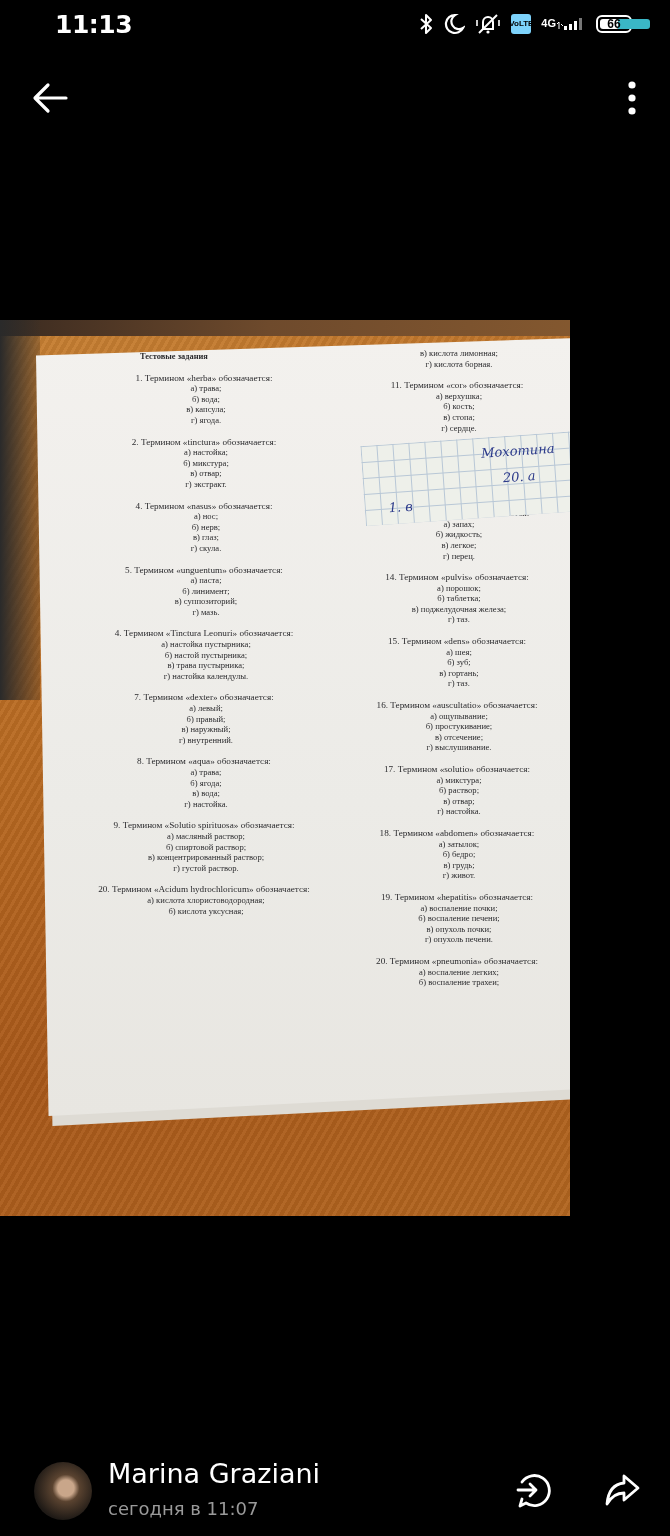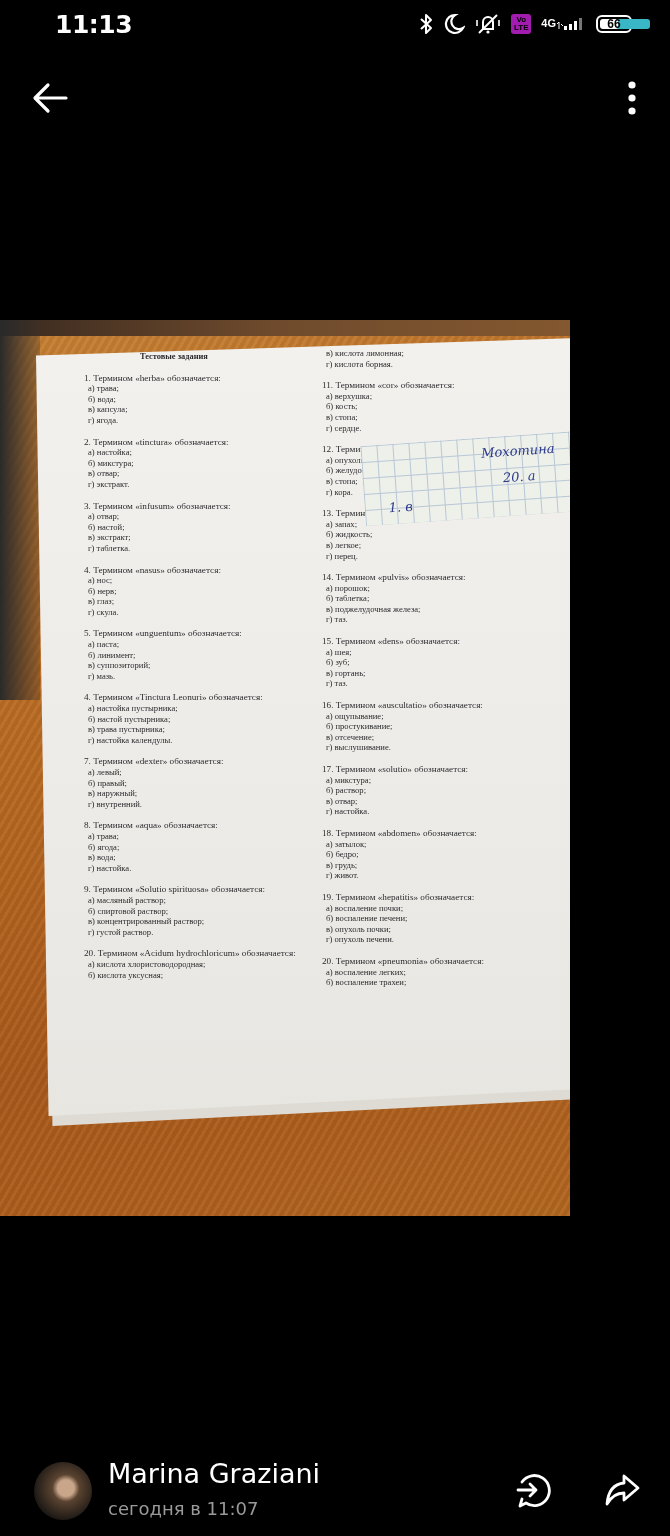--- a/index.html
+++ b/index.html
@@ -1,40 +1,40 @@
 <!DOCTYPE html>
 <html><head>
 <meta charset="utf-8">
 <style>
   html,body{margin:0;padding:0;background:#000;}
   body{width:670px;height:1536px;position:relative;overflow:hidden;font-family:"Liberation Sans",sans-serif;color:#fff;}
   .statusbar{position:absolute;left:0;top:0;width:670px;height:56px;}
   .clock{position:absolute;left:32px;top:10px;font-size:25px;font-weight:bold;letter-spacing:-0.5px;font-family:"DejaVu Sans",sans-serif;margin-left:23px;}
   .status-icons{position:absolute;right:38px;top:12px;display:flex;align-items:center;gap:10px;}
   .si{display:inline-flex;align-items:center;justify-content:center;}
-  .volte{background:#a21caf;color:#000;font-size:8px;font-weight:bold;line-height:8px;width:20px;height:20px;border-radius:3px;text-align:center;display:flex;flex-direction:column;justify-content:center;}
+  .volte{background:#7dd3fc;color:#000;font-size:8px;font-weight:bold;line-height:8px;width:20px;height:20px;border-radius:3px;text-align:center;display:flex;flex-direction:row;justify-content:center;}
   .net{font-size:11px;font-weight:bold;line-height:10px;}
   .battery{width:36px;height:18px;border:2px solid #fff;border-radius:6px;position:relative;box-sizing:border-box;display:flex;align-items:center;}
   .battery .fill{position:absolute;left:2px;top:2px;bottom:2px;width:60%;background:#fff;border-radius:3px;}
   .battery .fill2{position:absolute;left:62%;top:2px;bottom:2px;right:2px;background:#3ab7c6;border-radius:0 3px 3px 0;}
   .battery span{position:relative;z-index:2;color:#000;font-size:12px;font-weight:bold;width:100%;text-align:center;}
   .topbar{position:absolute;left:0;top:64px;width:670px;height:70px;}
   .back{position:absolute;left:30px;top:16px;width:40px;height:36px;cursor:pointer;}
   .menu{position:absolute;right:28px;top:14px;width:20px;height:40px;cursor:pointer;}
   .photo{position:absolute;left:0;top:320px;width:570px;height:896px;overflow:hidden;background:linear-gradient(160deg,#c78033 0%,#b86a22 40%,#a9591a 70%,#b26620 100%);}
   .photo .wood{position:absolute;inset:0;background:repeating-linear-gradient(120deg,rgba(255,255,255,0.04) 0 3px,rgba(0,0,0,0.05) 3px 7px);}
   .photo .darkband{position:absolute;left:0;top:0;width:670px;height:16px;background:linear-gradient(90deg,#3a2a20,#6e4a2c 40%,#8a5c30);}
   .leftshade{position:absolute;left:0;top:0;width:40px;height:380px;background:linear-gradient(90deg,#2a2a2a,rgba(60,50,40,0.3));}
   .paper{position:absolute;left:36px;top:16px;width:628px;height:780px;background:linear-gradient(180deg,#f3f1ee 0%,#ecebe7 60%,#e8e6e1 100%);clip-path:polygon(0 2.5%,96% 0,100% 96%,2% 100%);}
   .paper-under{position:absolute;left:40px;top:26px;width:622px;height:780px;background:#dedbd4;clip-path:polygon(0 2.5%,96% 0,100% 96%,2% 100%);}
   .col{position:absolute;font-family:"Liberation Serif",serif;color:#2b2b2e;font-size:8.6px;line-height:10.6px;}
   .col.left{left:84px;top:32px;width:240px;}
   .col.right{left:322px;top:28px;width:270px;}
   .doc-title{font-weight:bold;font-size:8.4px;margin-left:56px;margin-bottom:10px;}
-  .q{margin-bottom:11px;}
+  .q{margin-bottom:11px;text-align:center;}
   .qh{font-size:9.2px;}
   .opt{padding-left:4px;}
   .notebook{position:absolute;left:366px;top:126px;width:310px;height:80px;background:#eef0ea;transform:rotate(-4deg);transform-origin:left bottom;
     background-image:linear-gradient(#b8c7d6 1px,transparent 1px),linear-gradient(90deg,#b8c7d6 1px,transparent 1px);background-size:16px 16px;}
   .hw{position:absolute;font-family:"DejaVu Serif",serif;font-style:italic;color:#2c3a8a;font-size:13px;}
   .bottom{position:absolute;left:4px;top:1440px;width:665px;height:96px;}
   .avatar{position:absolute;left:30px;top:22px;width:58px;height:58px;border-radius:50%;background:radial-gradient(circle at 55% 45%,#c9a68a 0 18%,#5a4330 30%,#1f1a16 70%);}
   .author{position:absolute;left:104px;top:18px;font-size:27px;font-family:"DejaVu Sans",sans-serif;color:#fff;}
   .ts{position:absolute;left:104px;top:58px;font-size:18px;font-family:"DejaVu Sans",sans-serif;color:#9a9a9a;}
   .act{position:absolute;top:30px;width:40px;height:40px;cursor:pointer;}
@@ -120,27 +120,20 @@
         <div class="opt">г) ягода.</div>
       </div>
       <div class="q">
         <div class="qh">2. Термином «tinctura» обозначается:</div>
         <div class="opt">а) настойка;</div>
         <div class="opt">б) микстура;</div>
         <div class="opt">в) отвар;</div>
         <div class="opt">г) экстракт.</div>
       </div>
       <div class="q">
-        <div class="qh">3. Термином «infusum» обозначается:</div>
-        <div class="opt">а) отвар;</div>
-        <div class="opt">б) настой;</div>
-        <div class="opt">в) экстракт;</div>
-        <div class="opt">г) таблетка.</div>
-      </div>
-      <div class="q">
         <div class="qh">4. Термином «nasus» обозначается:</div>
         <div class="opt">а) нос;</div>
         <div class="opt">б) нерв;</div>
         <div class="opt">в) глаз;</div>
         <div class="opt">г) скула.</div>
       </div>
       <div class="q">
         <div class="qh">5. Термином «unguentum» обозначается:</div>
         <div class="opt">а) паста;</div>
         <div class="opt">б) линимент;</div>

